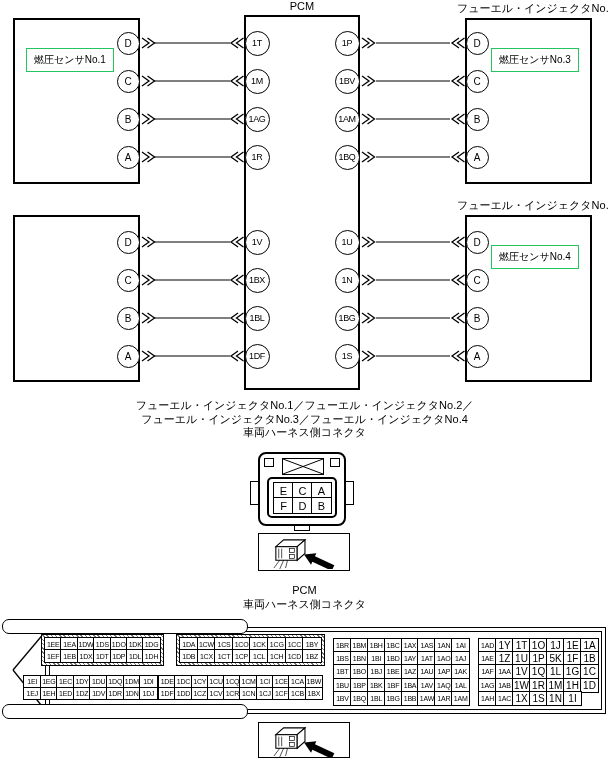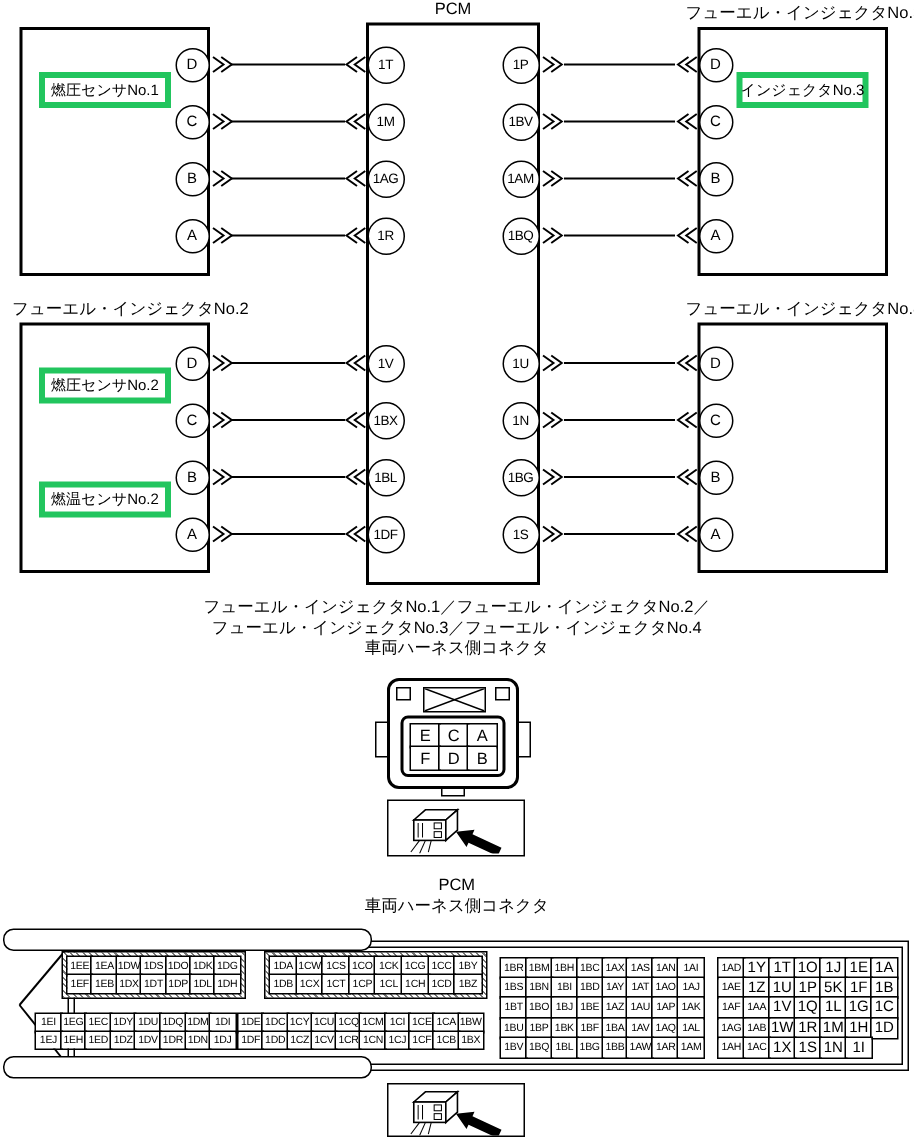--- a/index.html
+++ b/index.html
@@ -1,21 +1,21 @@
 <!DOCTYPE html>
 <html><head>
 <meta charset="utf-8">
 <style>
   *{margin:0;padding:0;box-sizing:border-box}
   html,body{background:#fff}
   #app{position:relative;width:609px;height:758px;background:#fff;color:#000;
        font-family:"Liberation Sans",sans-serif;overflow:hidden}
   .abs{position:absolute}
   .box2{position:absolute;border:2px solid #000;background:#fff;z-index:1}
-  .sensor{position:absolute;width:88px;height:24px;border:4px solid #22c55e;background:#fff;
+  .sensor{position:absolute;width:88px;height:24px;border:1px solid #22c55e;background:#fff;
           display:flex;align-items:center;justify-content:center;font-size:10px;
           white-space:nowrap;z-index:2}
   .title{position:absolute;font-size:11px;white-space:nowrap;z-index:2}
   .pcm-title{position:absolute;left:244px;top:0;width:116px;text-align:center;font-size:11px;z-index:2}
   #wires{position:absolute;left:0;top:0;z-index:0}
   .pin-circle{position:absolute;border:1.5px solid #000;border-radius:50%;background:#fff;
               display:flex;align-items:center;justify-content:center;z-index:3}
   .pin-circle.inj{width:23px;height:23px;font-size:10px}
   .pin-circle.pcm{width:25px;height:25px;font-size:9px;letter-spacing:-.3px}
   .caption{position:absolute;left:0;width:609px;text-align:center;font-size:11px;line-height:13.5px}
@@ -132,33 +132,31 @@
       <polyline points="464.5,313 457.5,318 464.5,323" fill="none" stroke="#000" stroke-width="1.3"></polyline>
       <line x1="376" y1="356" x2="450" y2="356" stroke="#000" stroke-width="1.2"></line>
       <polyline points="362,351 369,356 362,361" fill="none" stroke="#000" stroke-width="1.3"></polyline>
       <polyline points="367.5,351 374.5,356 367.5,361" fill="none" stroke="#000" stroke-width="1.3"></polyline>
       <polyline points="459,351 452,356 459,361" fill="none" stroke="#000" stroke-width="1.3"></polyline>
       <polyline points="464.5,351 457.5,356 464.5,361" fill="none" stroke="#000" stroke-width="1.3"></polyline>
     </svg>
 
   <div class="pcm-title">PCM</div>
   <div class="title" style="left:457px;top:1px">フューエル・インジェクタNo.3</div>
-  <div class="title" style="left:8px;top:198px">フューエル・インジェクタNo.2</div>
   <div class="title" style="left:457px;top:198px">フューエル・インジェクタNo.4</div>
 
   <div class="box2" style="left:13px;top:18px;width:127px;height:166px"></div>
   <div class="box2" style="left:13px;top:215px;width:127px;height:167px"></div>
   <div class="box2" style="left:465px;top:18px;width:127px;height:166px"></div>
   <div class="box2" style="left:465px;top:215px;width:127px;height:167px"></div>
   <div class="box2" style="left:244px;top:15px;width:116px;height:375px"></div>
 
   <div class="sensor" style="left:26px;top:48px">燃圧センサNo.1</div>
-  <div class="sensor" style="left:26px;top:245px">燃圧センサNo.2</div>
-  <div class="sensor" style="left:26px;top:321px">燃温センサNo.2</div>
-  <div class="sensor" style="left:491px;top:48px">インジェクタNo.3</div>
+  <div class="sensor" style="left:491px;top:48px">燃圧センサNo.3</div>
+  <div class="sensor" style="left:491px;top:245px">燃圧センサNo.4</div>
 
   <div id="pins">
       <div class="pin-circle inj" style="left: 116.5px; top: 31.5px;">D</div>
       <div class="pin-circle pcm" style="left: 244.5px; top: 30.5px;">1T</div>
       <div class="pin-circle inj" style="left: 116.5px; top: 69.5px;">C</div>
       <div class="pin-circle pcm" style="left: 244.5px; top: 68.5px;">1M</div>
       <div class="pin-circle inj" style="left: 116.5px; top: 107.5px;">B</div>
       <div class="pin-circle pcm" style="left: 244.5px; top: 106.5px;">1AG</div>
       <div class="pin-circle inj" style="left: 116.5px; top: 145.5px;">A</div>
       <div class="pin-circle pcm" style="left: 244.5px; top: 144.5px;">1R</div>

